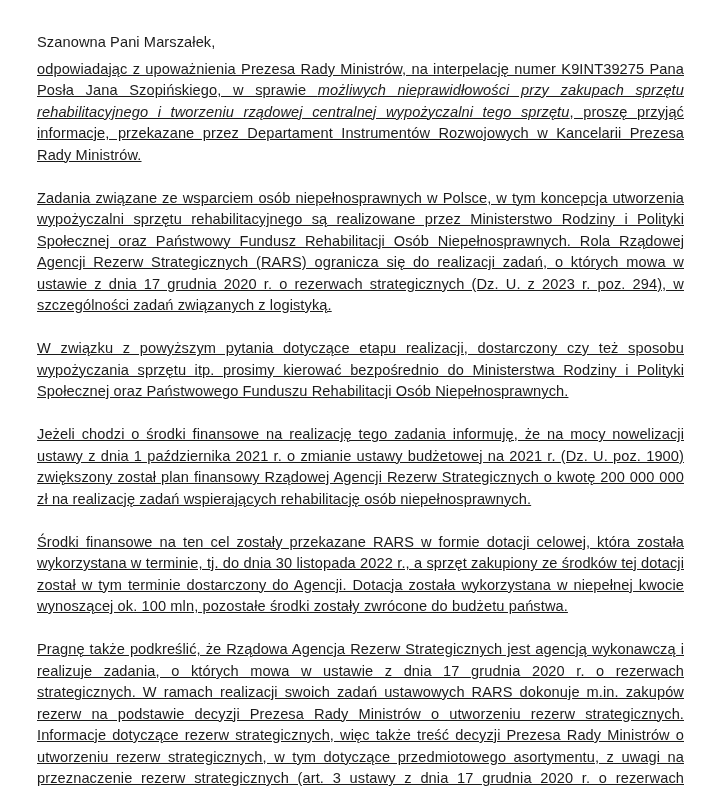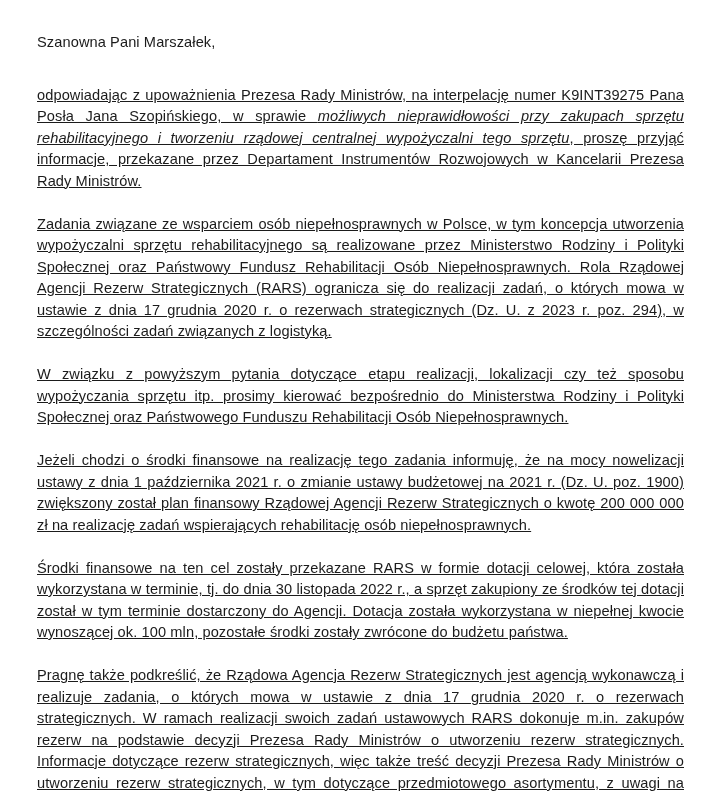--- a/index.html
+++ b/index.html
@@ -13,21 +13,21 @@
     min-height: 791px;
     background: #ffffff;
     color: #1b1b1b;
     padding: 32px 37px 18px 37px;
     font-family: "Liberation Sans", "DejaVu Sans", sans-serif;
     font-size: 14.6px;
     line-height: 21.5px;
     letter-spacing: 0.1px;
   }
   .salutation {
-    margin: 0 0 31px 0;
+    margin: 0 0 5px 0;
     text-align: left;
   }
   .para {
     margin: 0 0 21.5px 0;
     text-align: justify;
     text-justify: inter-word;
     text-decoration: underline;
   }
   .para:last-child {
     margin-bottom: 0;
@@ -40,21 +40,21 @@
 <body>
 
 <div class="page">
 
   <p class="salutation">Szanowna Pani Marszałek,</p>
 
   <p class="para"><span>odpowiadając z upoważnienia Prezesa Rady Ministrów, na interpelację numer K9INT39275 Pana Posła Jana Szopińskiego, w sprawie </span><em class="it">możliwych nieprawidłowości przy zakupach sprzętu rehabilitacyjnego i tworzeniu rządowej centralnej wypożyczalni tego sprzętu</em><span>, proszę przyjąć informacje, przekazane przez Departament Instrumentów Rozwojowych w Kancelarii Prezesa Rady Ministrów.</span></p>
 
   <p class="para">Zadania związane ze wsparciem osób niepełnosprawnych w Polsce, w tym koncepcja utworzenia wypożyczalni sprzętu rehabilitacyjnego są realizowane przez Ministerstwo Rodziny i Polityki Społecznej oraz Państwowy Fundusz Rehabilitacji Osób Niepełnosprawnych. Rola Rządowej Agencji Rezerw Strategicznych (RARS) ogranicza się do realizacji zadań, o których mowa w ustawie z dnia 17 grudnia 2020 r. o rezerwach strategicznych (Dz. U. z 2023 r. poz. 294), w szczególności zadań związanych z logistyką.</p>
 
-  <p class="para">W związku z powyższym pytania dotyczące etapu realizacji, lokalizacji czy też sposobu wypożyczania sprzętu itp. prosimy kierować bezpośrednio do Ministerstwa Rodziny i Polityki Społecznej oraz Państwowego Funduszu Rehabilitacji Osób Niepełnosprawnych.</p>
+  <p class="para">W związku z powyższym pytania dotyczące etapu realizacji, dostarczony czy też sposobu wypożyczania sprzętu itp. prosimy kierować bezpośrednio do Ministerstwa Rodziny i Polityki Społecznej oraz Państwowego Funduszu Rehabilitacji Osób Niepełnosprawnych.</p>
 
   <p class="para">Jeżeli chodzi o środki finansowe na realizację tego zadania informuję, że na mocy nowelizacji ustawy z dnia 1 października 2021 r. o zmianie ustawy budżetowej na 2021 r. (Dz. U. poz. 1900) zwiększony został plan finansowy Rządowej Agencji Rezerw Strategicznych o kwotę 200 000 000 zł na realizację zadań wspierających rehabilitację osób niepełnosprawnych.</p>
 
   <p class="para">Środki finansowe na ten cel zostały przekazane RARS w formie dotacji celowej, która została wykorzystana w terminie, tj. do dnia 30 listopada 2022 r., a sprzęt zakupiony ze środków tej dotacji został w tym terminie dostarczony do Agencji. Dotacja została wykorzystana w niepełnej kwocie wynoszącej ok. 100 mln, pozostałe środki zostały zwrócone do budżetu państwa.</p>
 
   <p class="para">Pragnę także podkreślić, że Rządowa Agencja Rezerw Strategicznych jest agencją wykonawczą i realizuje zadania, o których mowa w ustawie z dnia 17 grudnia 2020 r. o rezerwach strategicznych. W ramach realizacji swoich zadań ustawowych RARS dokonuje m.in. zakupów rezerw na podstawie decyzji Prezesa Rady Ministrów o utworzeniu rezerw strategicznych. Informacje dotyczące rezerw strategicznych, więc także treść decyzji Prezesa Rady Ministrów o utworzeniu rezerw strategicznych, w tym dotyczące przedmiotowego asortymentu, z uwagi na przeznaczenie rezerw strategicznych (art. 3 ustawy z dnia 17 grudnia 2020 r. o rezerwach strategicznych), stanowią informację niejawną.</p>
 
 </div>
 
 </body></html>

